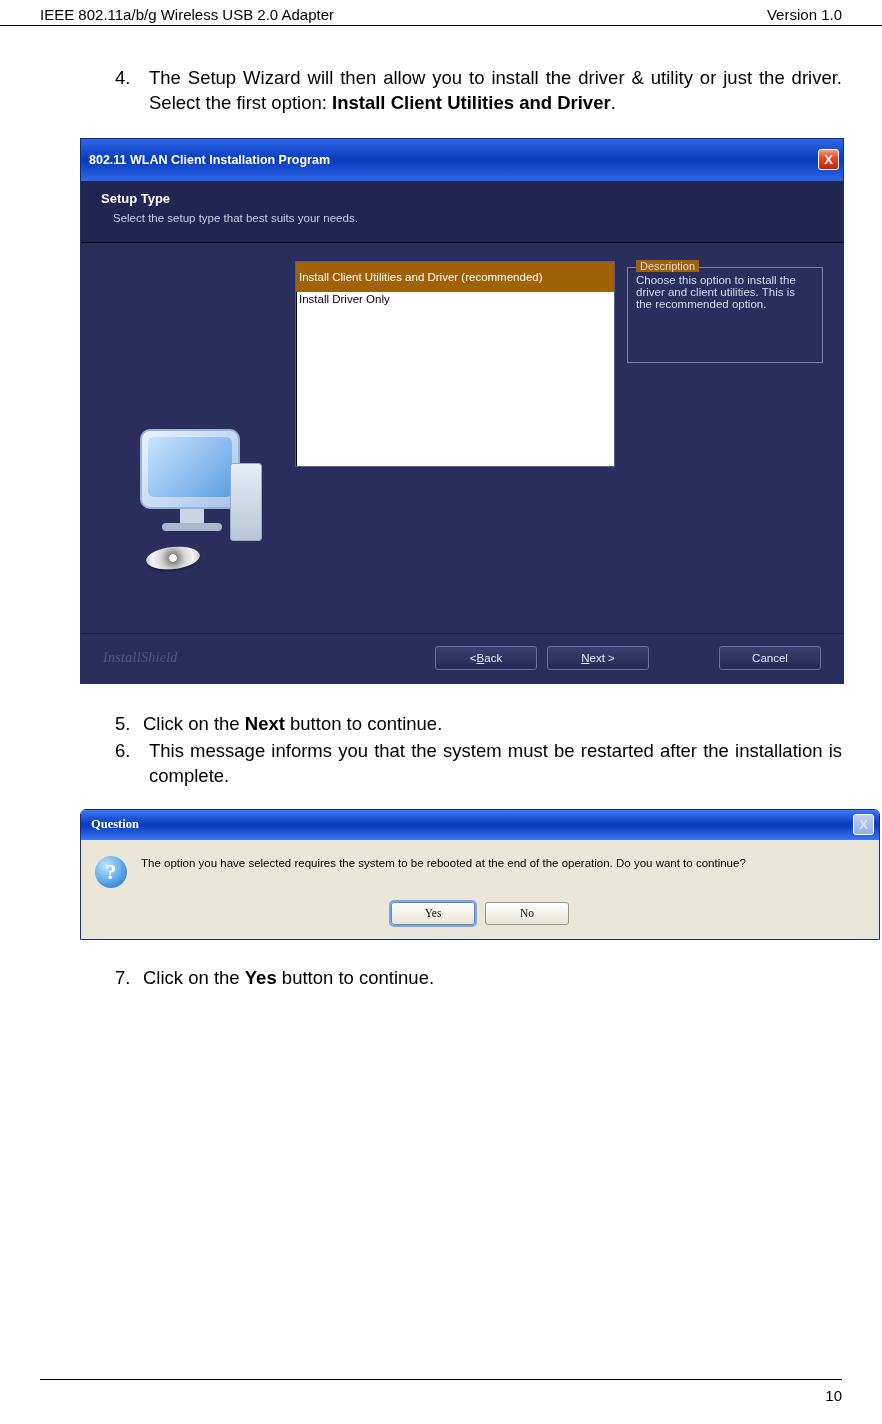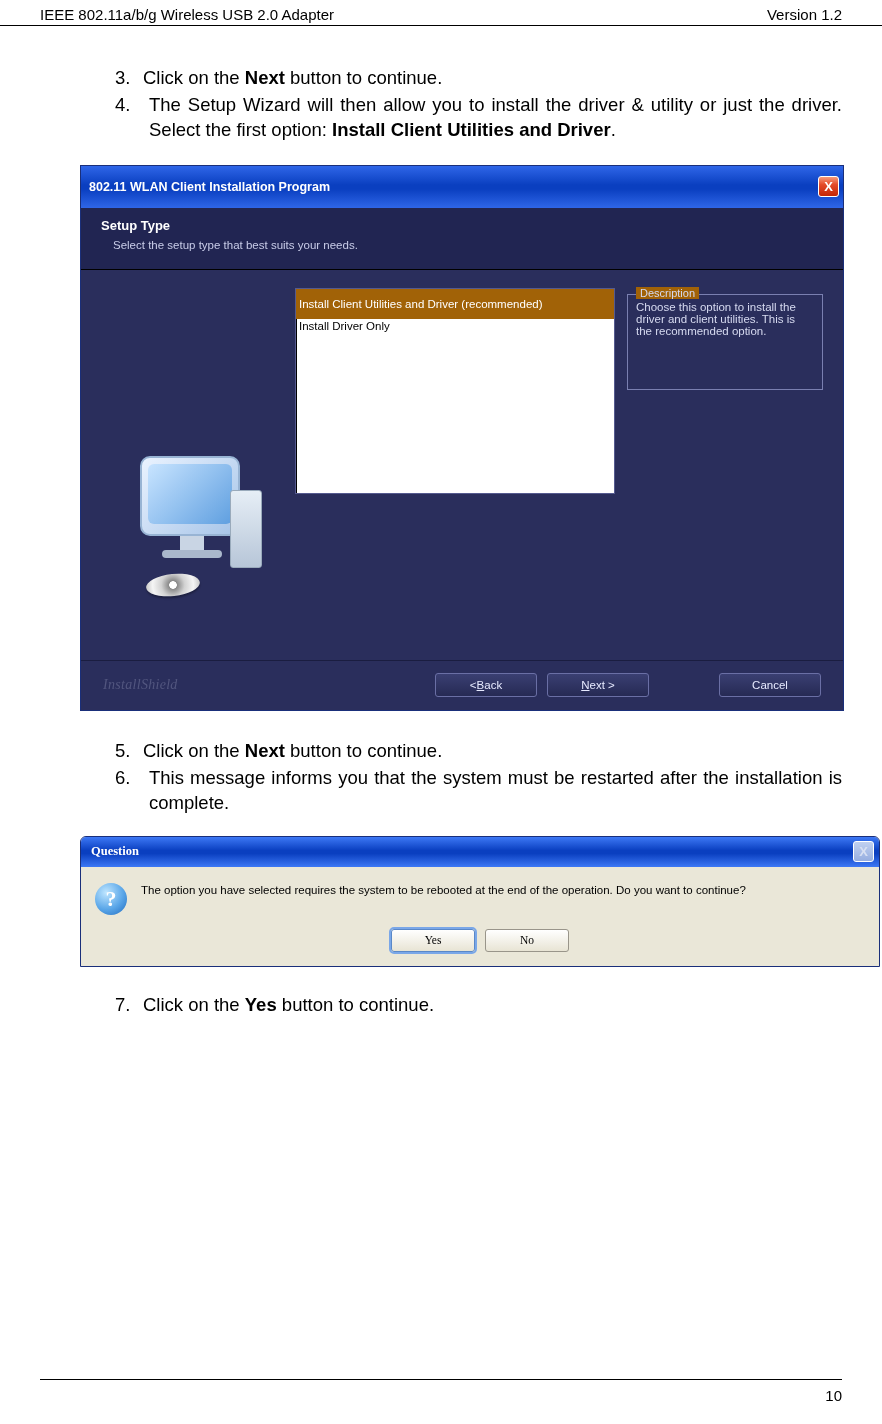--- a/index.html
+++ b/index.html
@@ -304,29 +304,26 @@
     right: 40px;
     font-size: 15px;
   }
   .underline-access { text-decoration: underline; }
 </style>
 </head>
 <body>
 
 <div class="header-row">
   <span>IEEE 802.11a/b/g Wireless USB 2.0 Adapter</span>
-  <span>Version 1.2</span>
+  <span>Version 1.0</span>
 </div>
 
 <div class="content">
 
   <div class="list">
-    <div class="item">
-      <span class="num">3.</span><span>Click on the </span><span class="bold">Next</span><span> button to continue.</span>
-    </div>
     <div class="item">
       <span class="num" style="float:left">4.</span>
       <div class="indent">
         <span>The Setup Wizard will then allow you to install the driver &amp; utility or just the driver. Select the first option: </span><span class="bold">Install Client Utilities and Driver</span><span>.</span>
       </div>
     </div>
   </div>
 
   <div class="installer-wrap">
     <div class="titlebar">

